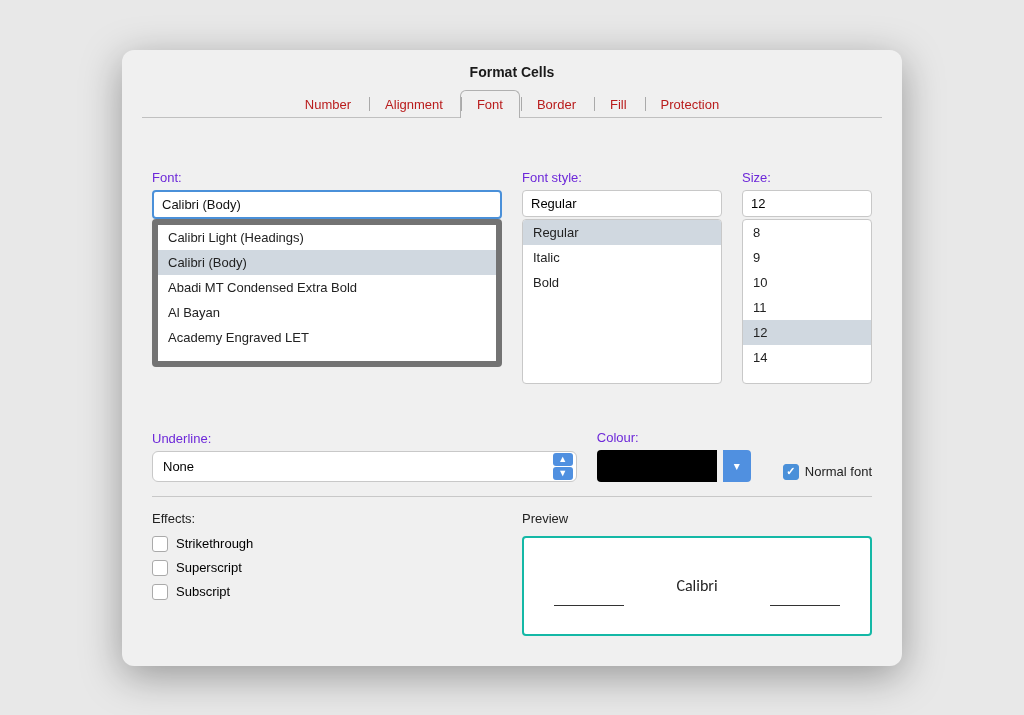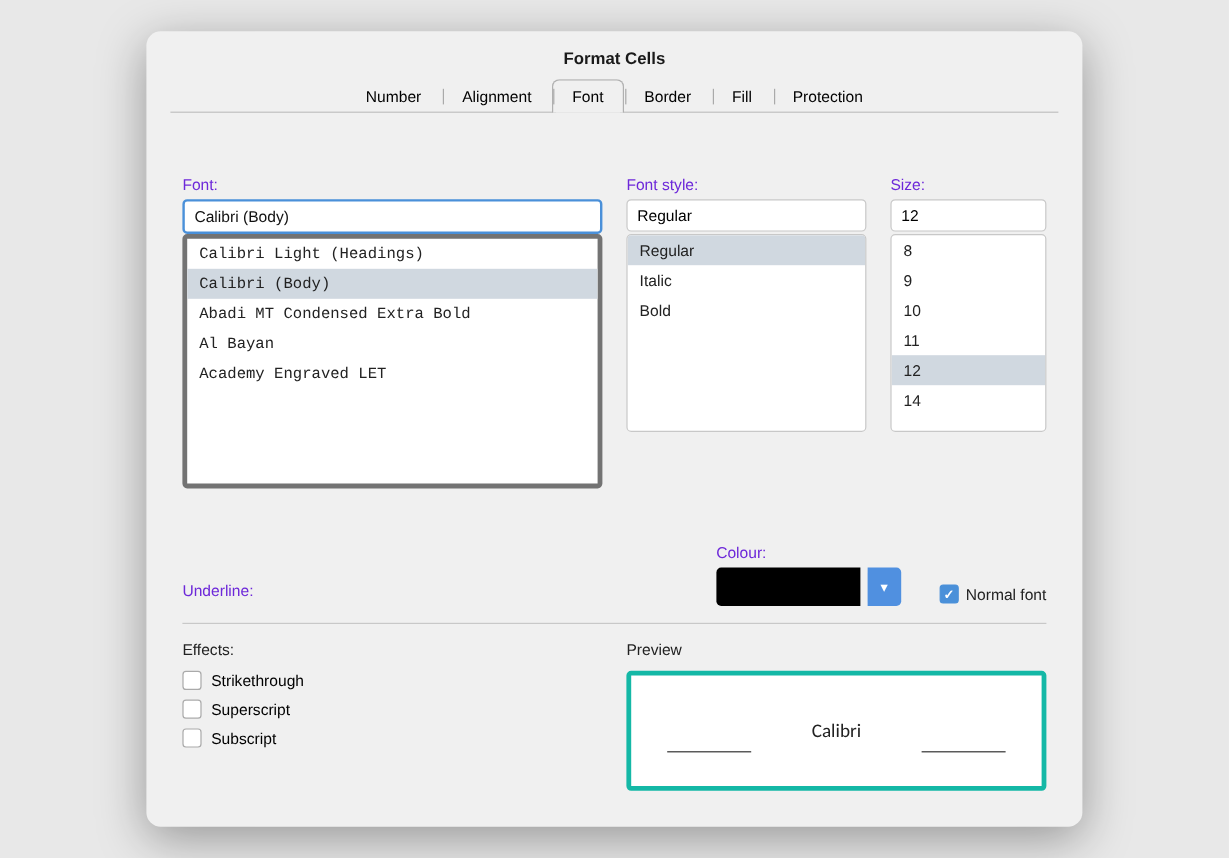--- a/index.html
+++ b/index.html
@@ -32,21 +32,21 @@
       justify-content: center;
       border-bottom: 1px solid #c0c0c0;
       padding-bottom: 0;
       margin: 0 20px;
       gap: 0;
     }
     .tab {
       padding: 6px 16px;
       font-size: 13px;
       cursor: pointer;
-      color: #000000;
+      color: #b91c1c;
       border: 1px solid transparent;
       border-bottom: none;
       border-radius: 6px 6px 0 0;
       margin-bottom: -1px;
       background: transparent;
       position: relative;
     }
     .tab + .tab::before {
       content: '';
       position: absolute;
@@ -85,27 +85,26 @@
       width: 100%;
       padding: 5px 8px;
       border: 2px solid #4a90d9;
       border-radius: 4px;
       font-size: 13px;
       outline: none;
       background: white;
       color: #111;
     }
     .font-list {
-      border: 4px solid #737373;
+      border: 6px solid #737373;
       border-radius: 4px;
       background: white;
       overflow: hidden;
-      height: 212px;
+      height: 148px;
       overflow-y: auto;
-      font-family: Liberation Mono, monospace;
     }
     .font-list-item {
       padding: 5px 10px;
       font-size: 13px;
       color: #222;
       cursor: pointer;
     }
     .font-list-item.selected {
       background: #d0d8e0;
     }
@@ -286,21 +285,21 @@
       margin-bottom: 10px;
     }
     .effect-item {
       display: flex;
       align-items: center;
       gap: 8px;
       margin-bottom: 8px;
       cursor: pointer;
     }
     .preview-box {
-      border: 4px solid #14b8a6;
+      border: 2px solid #14b8a6;
       border-radius: 4px;
       background: white;
       height: 100px;
       display: flex;
       align-items: center;
       justify-content: center;
       position: relative;
     }
     .preview-text {
       font-size: 16px;
@@ -378,20 +377,33 @@
           <div class="size-list-item selected">12</div>
           <div class="size-list-item">14</div>
         </div>
       </div>
     </div>
 
     <div class="underline-colour-row">
 
       <div class="underline-col">
         <div class="field-label">Underline:</div>
+        <div class="select-wrapper">
+          <select class="underline-select">
+            <option>None</option>
+            <option>Single</option>
+            <option>Double</option>
+            <option>Single Accounting</option>
+            <option>Double Accounting</option>
+          </select>
+          <div class="stepper-btn">
+            <div class="stepper-arrow">▲</div>
+            <div class="stepper-arrow">▼</div>
+          </div>
+        </div>
       </div>
 
       <div class="colour-col">
         <div class="field-label">Colour:</div>
         <div class="colour-swatch-row">
           <div class="colour-swatch"></div>
           <div class="colour-dropdown-btn">
             <span>▾</span>
           </div>
         </div>

